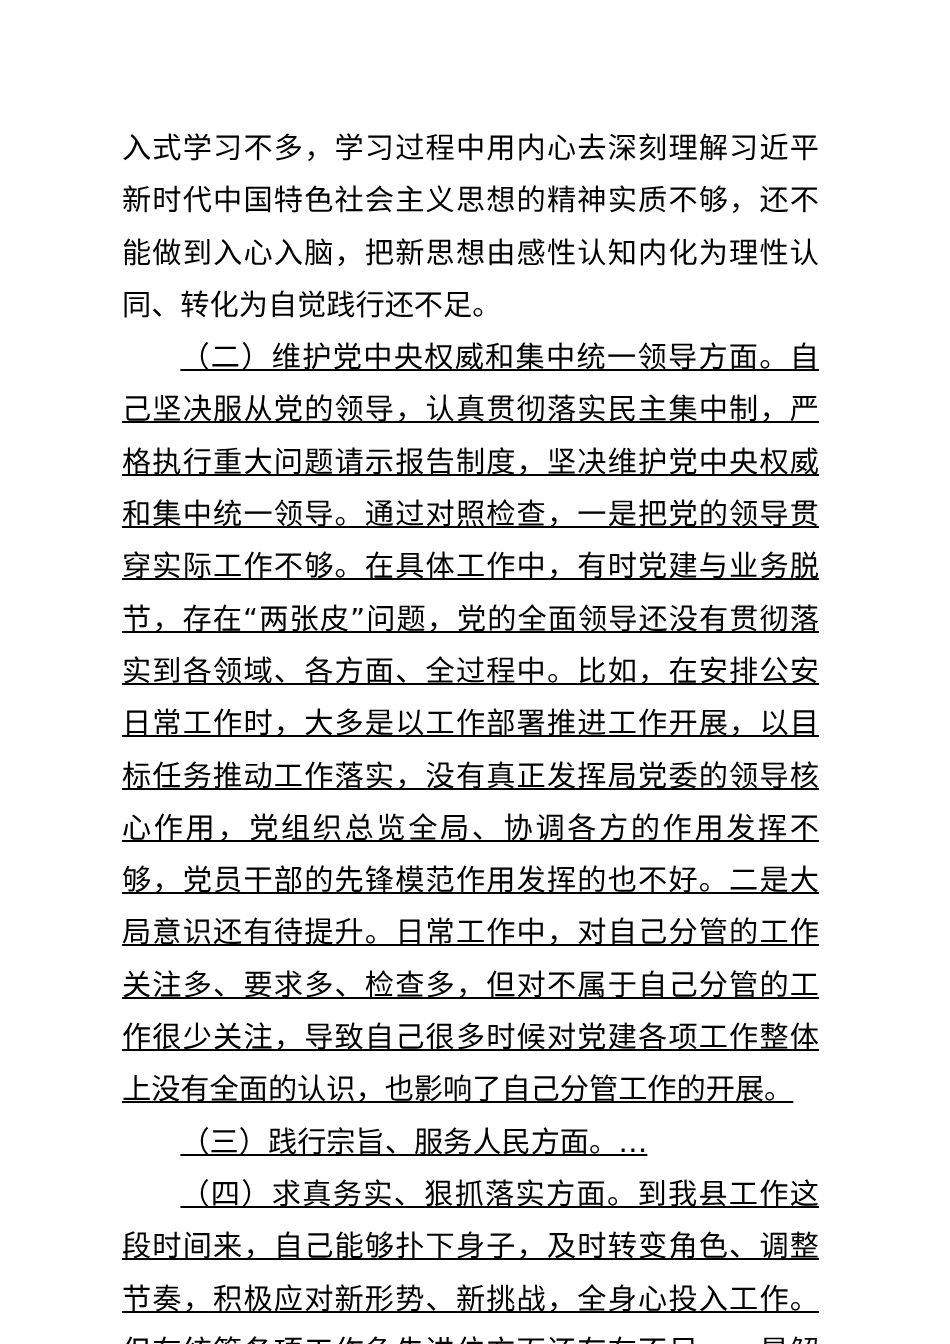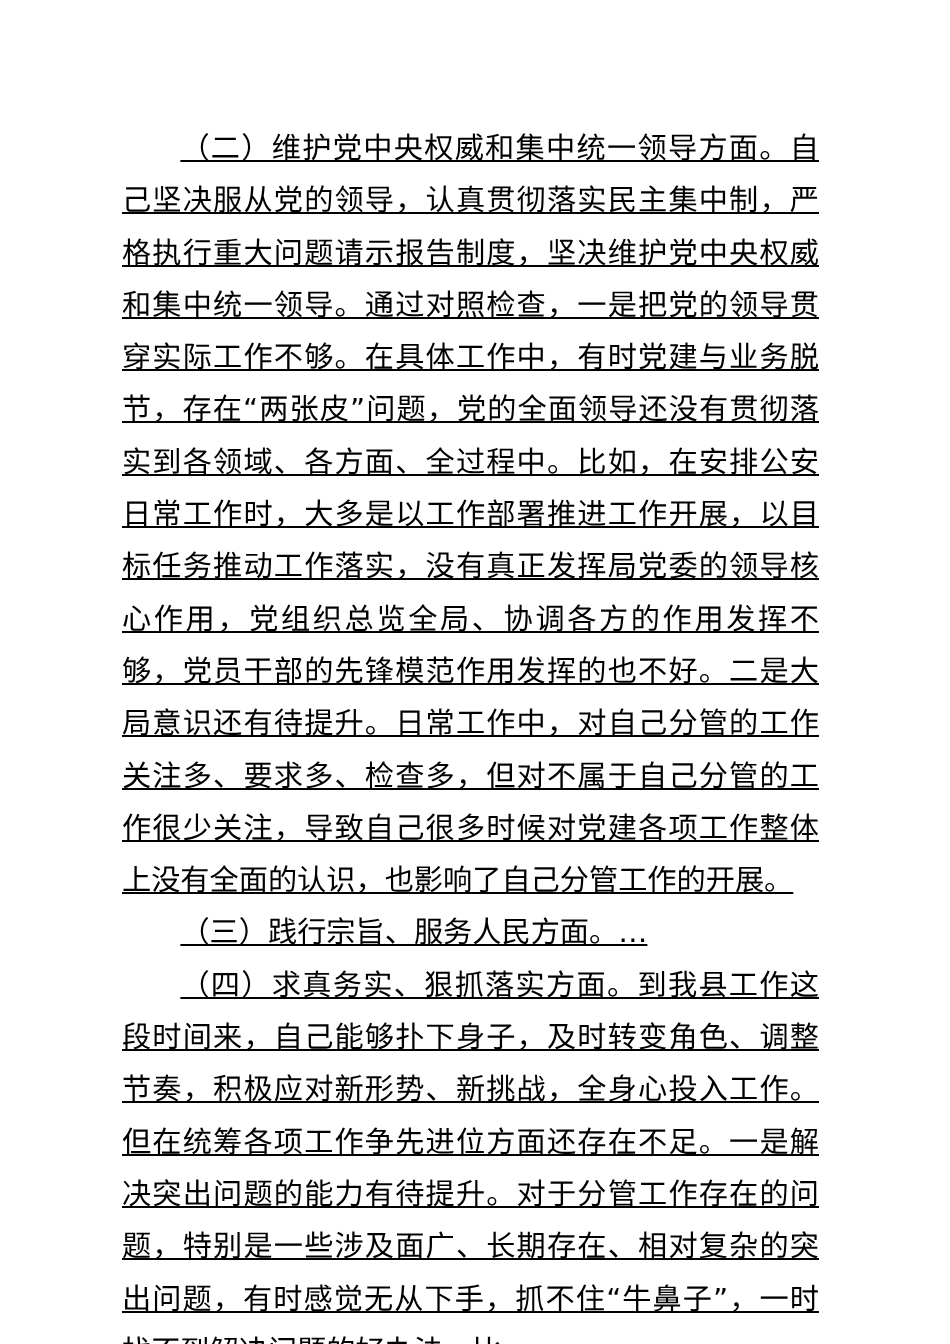--- a/index.html
+++ b/index.html
@@ -58,20 +58,21 @@
   .para.short {
     text-align: center;
   }
 </style>
 </head>
 <body>
 
 <div class="page">
   <div class="text-column">
 
+    <p class="para cont">入式学习不多，学习过程中用内心去深刻理解习近平新时代中国特色社会主义思想的精神实质不够，还不能做到入心入脑，把新思想由感性认知内化为理性认同、转化为自觉践行还不足。</p>
 
     <p class="para indent">（二）维护党中央权威和集中统一领导方面。自己坚决服从党的领导，认真贯彻落实民主集中制，严格执行重大问题请示报告制度，坚决维护党中央权威和集中统一领导。通过对照检查，一是把党的领导贯穿实际工作不够。在具体工作中，有时党建与业务脱节，存在“两张皮”问题，党的全面领导还没有贯彻落实到各领域、各方面、全过程中。比如，在安排公安日常工作时，大多是以工作部署推进工作开展，以目标任务推动工作落实，没有真正发挥局党委的领导核心作用，党组织总览全局、协调各方的作用发挥不够，党员干部的先锋模范作用发挥的也不好。二是大局意识还有待提升。日常工作中，对自己分管的工作关注多、要求多、检查多，但对不属于自己分管的工作很少关注，导致自己很多时候对党建各项工作整体上没有全面的认识，也影响了自己分管工作的开展。</p>
 
     <p class="para indent short">（三）践行宗旨、服务人民方面。…</p>
 
     <p class="para indent">（四）求真务实、狠抓落实方面。到我县工作这段时间来，自己能够扑下身子，及时转变角色、调整节奏，积极应对新形势、新挑战，全身心投入工作。但在统筹各项工作争先进位方面还存在不足。一是解决突出问题的能力有待提升。对于分管工作存在的问题，特别是一些涉及面广、长期存在、相对复杂的突出问题，有时感觉无从下手，抓不住“牛鼻子”，一时找不到解决问题的好办法。比</p>
 
   </div>
 </div>
 

